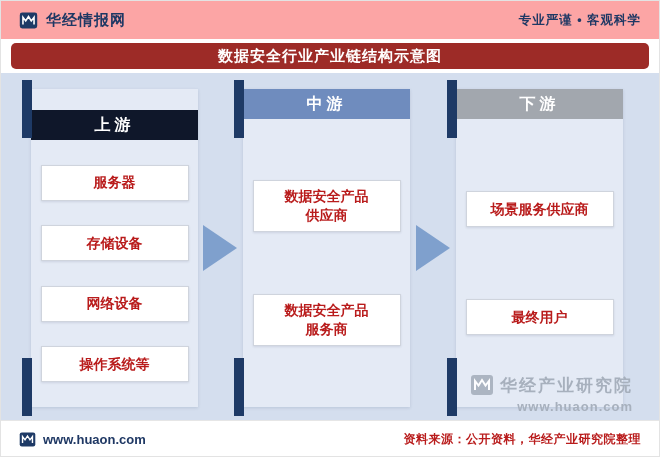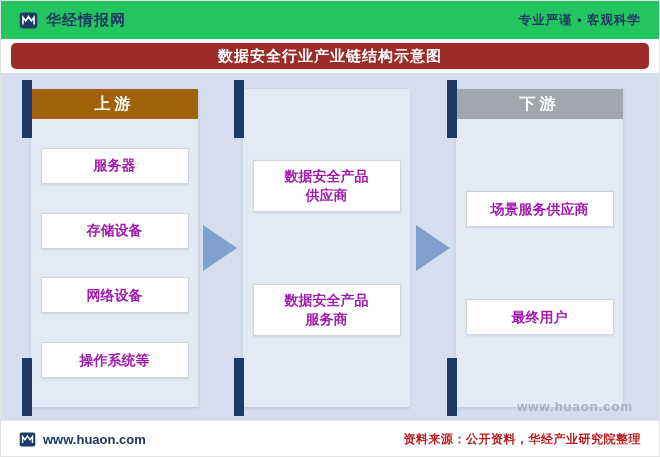--- a/index.html
+++ b/index.html
@@ -5,21 +5,21 @@
   * { margin: 0; padding: 0; box-sizing: border-box; }
   body { font-family: "Liberation Sans", sans-serif; background: #fff; }
   .page {
     position: relative; width: 660px; height: 457px;
     border: 1px solid #e3e3e3; overflow: hidden; background: #fff;
   }
 
   
   .topbar {
     height: 38px; display: flex; align-items: center;
-    justify-content: space-between; padding: 0 18px; background: #22c55e;
+    justify-content: space-between; padding: 0 18px; background: #fca5a5;
   }
   .brand { display: flex; align-items: center; gap: 8px; }
   .brand .logo { width: 19px; height: 19px; display: inline-flex; }
   .brand-name { font-size: 15px; font-weight: bold; color: #1f3864; letter-spacing: 1px; }
   .tagline { font-size: 12.5px; font-weight: bold; color: #1f3864; letter-spacing: 1px; }
 
   
   .title-wrap { height: 34px; background: #fff; padding: 4px 10px 0 10px; }
   .titlebar {
     height: 26px; line-height: 26px; border-radius: 5px;
@@ -54,21 +54,21 @@
 
   .items {
     flex: 1; display: flex; flex-direction: column;
     justify-content: space-evenly; align-items: center;
   }
   .item-box {
     width: 148px; min-height: 36px; padding: 6px 4px;
     background: #ffffff; border: 1px solid #cfd4dd;
     box-shadow: 0 1px 2px rgba(40,60,100,0.12);
     display: flex; align-items: center; justify-content: center;
-    text-align: center; font-size: 14px; font-weight: 600; color: #a21caf;
+    text-align: center; font-size: 14px; font-weight: 600; color: #b91c1c;
     white-space: pre-line; line-height: 1.35;
   }
 
   .arrow {
     position: absolute; top: 152px; width: 34px; height: 46px;
     background: #7fa0cd;
     clip-path: polygon(0 0, 100% 50%, 0 100%);
   }
   .arrow-1 { left: 202px; }
   .arrow-2 { left: 415px; }
@@ -151,34 +151,35 @@
     <div class="bg-mark" style="left:535px; top:200px;">
       <svg viewBox="0 0 24 24">
           <rect x="1" y="2" width="22" height="20" rx="3" fill="#4a6694"></rect>
           <path d="M5 17 V8 l3.5 4.5 L12 7 l3.5 5.5 L19 8 v9" stroke="#fff" stroke-width="2" fill="none"></path>
         </svg>
     </div>
 
     <section class="panel panel-up" style="background: rgb(228, 234, 245);">
       <div class="corner top" style="background: rgb(30, 58, 102);"></div>
       <div class="corner bottom" style="background: rgb(30, 58, 102);"></div>
-      <div class="panel-header" style="background: #a16207;">上游</div>
+      <div class="panel-header" style="background: #0f172a; margin-top: 21px;">上游</div>
       <div class="items">
         <div class="item-box">服务器</div>
         <div class="item-box">存储设备</div>
         <div class="item-box">网络设备</div>
         <div class="item-box">操作系统等</div>
       </div>
     </section>
 
     <div class="arrow arrow-1" style="background: rgb(127, 160, 205);"></div>
 
     <section class="panel panel-mid" style="background: rgb(228, 234, 245);">
       <div class="corner top" style="background: rgb(30, 58, 102);"></div>
       <div class="corner bottom" style="background: rgb(30, 58, 102);"></div>
+      <div class="panel-header" style="background: rgb(111, 140, 190);">中游</div>
       <div class="items">
         <div class="item-box">数据安全产品
 供应商</div>
         <div class="item-box">数据安全产品
 服务商</div>
       </div>
     </section>
 
     <div class="arrow arrow-2" style="background: rgb(127, 160, 205);"></div>
 
@@ -186,20 +187,29 @@
       <div class="corner top" style="background: rgb(30, 58, 102);"></div>
       <div class="corner bottom" style="background: rgb(30, 58, 102);"></div>
       <div class="panel-header" style="background: rgb(162, 167, 174);">下游</div>
       <div class="items">
         <div class="item-box">场景服务供应商</div>
         <div class="item-box">最终用户</div>
       </div>
     </section>
 
     <div class="watermark">
+      <div class="wm-row">
+        <span class="wm-logo">
+          <svg viewBox="0 0 24 24" width="24" height="24">
+            <rect x="1" y="2" width="22" height="20" rx="3" fill="#a7b0bd"></rect>
+            <path d="M5 17 V8 l3.5 4.5 L12 7 l3.5 5.5 L19 8 v9" stroke="#fff" stroke-width="2" fill="none"></path>
+          </svg>
+        </span>
+        <span class="wm-name">华经产业研究院</span>
+      </div>
       <div class="wm-site">www.huaon.com</div>
     </div>
   </main>
 
   <footer class="footer">
     <div class="footer-left">
       <span class="logo">
         <svg viewBox="0 0 24 24" width="17" height="17">
           <rect x="1" y="2" width="22" height="20" rx="3" fill="#1e3a66"></rect>
           <path d="M5 17 V8 l3.5 4.5 L12 7 l3.5 5.5 L19 8 v9" stroke="#fff" stroke-width="2" fill="none"></path>

